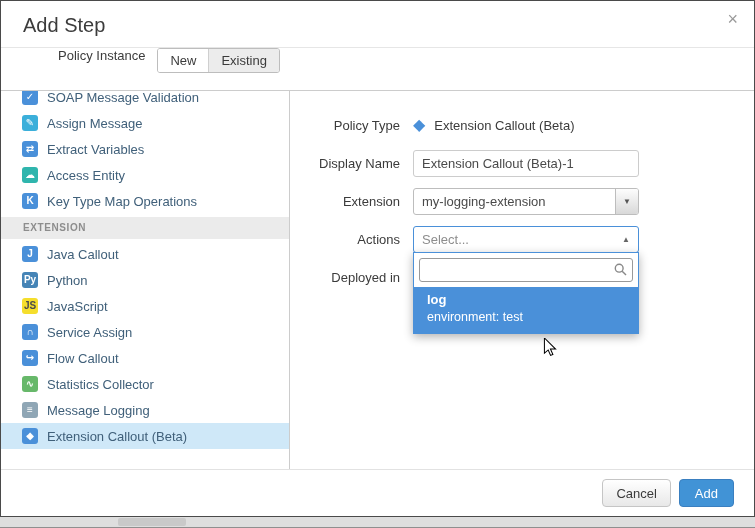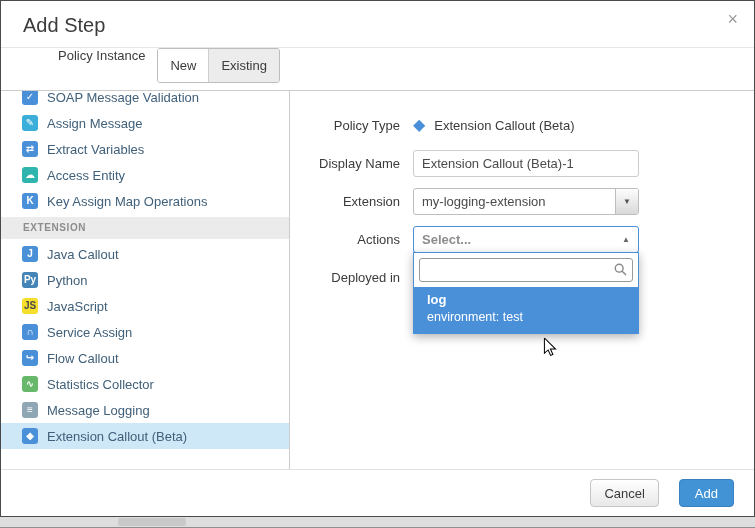--- a/index.html
+++ b/index.html
@@ -11,21 +11,21 @@
 
   .modal { position:absolute; top:0; left:0; width:755px; height:517px; background:#fff; border:1px solid #4a4a4a; display:flex; flex-direction:column; }
 
   .modal-header { position:relative; height:47px; flex:none; padding:13px 20px 0 22px; border-bottom:1px solid #e6e6e6; }
   .modal-title { font-size:20px; font-weight:400; color:#3c3c3c; }
   .close { position:absolute; right:16px; top:9px; font-size:18px; color:#9a9a9a; cursor:pointer; line-height:1; }
 
   .pi-row { flex:none; height:43px; display:flex; align-items:flex-start; padding-left:57px; border-bottom:1px solid #cccccc; }
   .pi-label { font-size:13px; color:#3b3b3b; margin-right:12px; }
   .segmented { display:flex; border:1px solid #bdbdbd; border-radius:3px; overflow:hidden; }
-  .seg { font:inherit; font-size:13px; padding:9px 12px; background:#ececec; border:none; border-left:1px solid #cfcfcf; color:#3b3b3b; cursor:pointer; }
+  .seg { font:inherit; font-size:13px; padding:4px 12px; background:#ececec; border:none; border-left:1px solid #cfcfcf; color:#3b3b3b; cursor:pointer; }
   .seg:first-child { border-left:none; }
   .seg.selected { background:#ffffff; }
 
   .content { flex:1; display:flex; min-height:0; position:relative; }
 
   .sidebar { width:289px; flex:none; border-right:1px solid #cccccc; overflow:hidden; }
   .sidebar-list { margin-top:-7px; }
   .side-item { display:flex; align-items:center; height:26px; padding-left:21px; cursor:pointer; }
   .side-icon { width:16px; height:16px; border-radius:3px; background:#4a90d9; color:#fff; font-size:10px; line-height:16px; text-align:center; margin-right:9px; flex:none; font-weight:bold; overflow:hidden; }
   .side-label { font-size:13px; color:#40607a; white-space:nowrap; }
@@ -37,32 +37,32 @@
   .f-input { width:226px; height:27px; border:1px solid #cccccc; border-radius:3px; padding:0 8px; font:inherit; font-size:13px; color:#4a4a4a; background:#fff; }
 
   .policy-type-val { display:flex; align-items:center; font-size:13px; color:#3b3b3b; }
   .pt-icon { color:#4a90d9; font-size:16px; margin-right:9px; line-height:1; }
 
   .select-box { width:226px; height:27px; border:1px solid #bdbdbd; border-radius:3px; display:flex; align-items:center; background:#fff; overflow:hidden; cursor:pointer;gap:38px; }
   .select-value { flex:1; padding:0 8px; font-size:13px; color:#4a4a4a; white-space:nowrap; }
   .select-arrow-btn { width:23px; height:100%; border-left:1px solid #bdbdbd; background:linear-gradient(#fdfdfd,#d8d8d8); display:flex; align-items:center; justify-content:center; font-size:8px; color:#555; flex:none; }
 
   .combo-open { width:226px; height:27px; border:1px solid #4a90d9; border-radius:3px; display:flex; align-items:center; background:#fff; cursor:pointer; }
-  .combo-placeholder { flex:1; padding:0 8px; font-size:13px; color:#8d8d8d;font-weight:bold; }
+  .combo-placeholder { flex:1; padding:0 8px; font-size:13px; color:#8d8d8d; }
   .combo-arrow { font-size:8px; color:#666; padding-right:8px; }
 
   .dropdown-panel { position:absolute; left:123px; top:27px; width:226px; background:#fff; border:1px solid #4a90d9; box-shadow:0 3px 9px rgba(0,0,0,0.3); z-index:5; }
   .dd-search { position:relative; padding:5px; }
   .dd-search-input { width:100%; height:24px; border:1px solid #999; border-radius:3px; padding:0 24px 0 6px; font:inherit; font-size:12px; }
   .dd-search-icon { position:absolute; right:11px; top:10px; }
   .dd-option { padding:5px 13px 8px; color:#fff; cursor:pointer; }
   .dd-option-title { font-size:13px; font-weight:bold; line-height:16px; }
   .dd-option-sub { font-size:12.5px; line-height:15px; margin-top:2px; }
 
-  .footer { flex:none; height:47px; border-top:1px solid #e2e2e2; display:flex; justify-content:flex-end; align-items:center; gap:20px; padding-right:20px; }
+  .footer { flex:none; height:47px; border-top:1px solid #e2e2e2; display:flex; justify-content:flex-end; align-items:center; gap:8px; padding-right:20px; }
   .btn { font:inherit; font-size:13px; height:28px; padding:0 13px; border-radius:4px; cursor:pointer; }
   .btn.cancel { background:linear-gradient(#ffffff,#e8e8e8); border:1px solid #c5c5c5; color:#3b3b3b; }
   .btn.add { border:1px solid #3a7fc0; color:#fff; padding:0 15px; }
 
   .cursor { position:absolute; left:543px; top:338px; z-index:30; pointer-events:none; }
 </style>
 </head>
 <body>
 
 <div class="screen">
@@ -100,21 +100,21 @@
           <div class="side-item">
             <span class="side-icon" style="background-color: rgb(74, 144, 217);">⇄</span>
             <span class="side-label">Extract Variables</span>
           </div>
           <div class="side-item">
             <span class="side-icon" style="background-color: rgb(47, 181, 173);">☁</span>
             <span class="side-label">Access Entity</span>
           </div>
           <div class="side-item">
             <span class="side-icon" style="background-color: rgb(74, 144, 217);">K</span>
-            <span class="side-label">Key Assign Map Operations</span>
+            <span class="side-label">Key Type Map Operations</span>
           </div>
 
           <div class="side-section" style="background-color: rgb(235, 235, 235);">EXTENSION</div>
 
           <div class="side-item">
             <span class="side-icon" style="background-color: rgb(74, 144, 217);">J</span>
             <span class="side-label">Java Callout</span>
           </div>
           <div class="side-item">
             <span class="side-icon" style="background-color: rgb(69, 132, 182);">Py</span>

